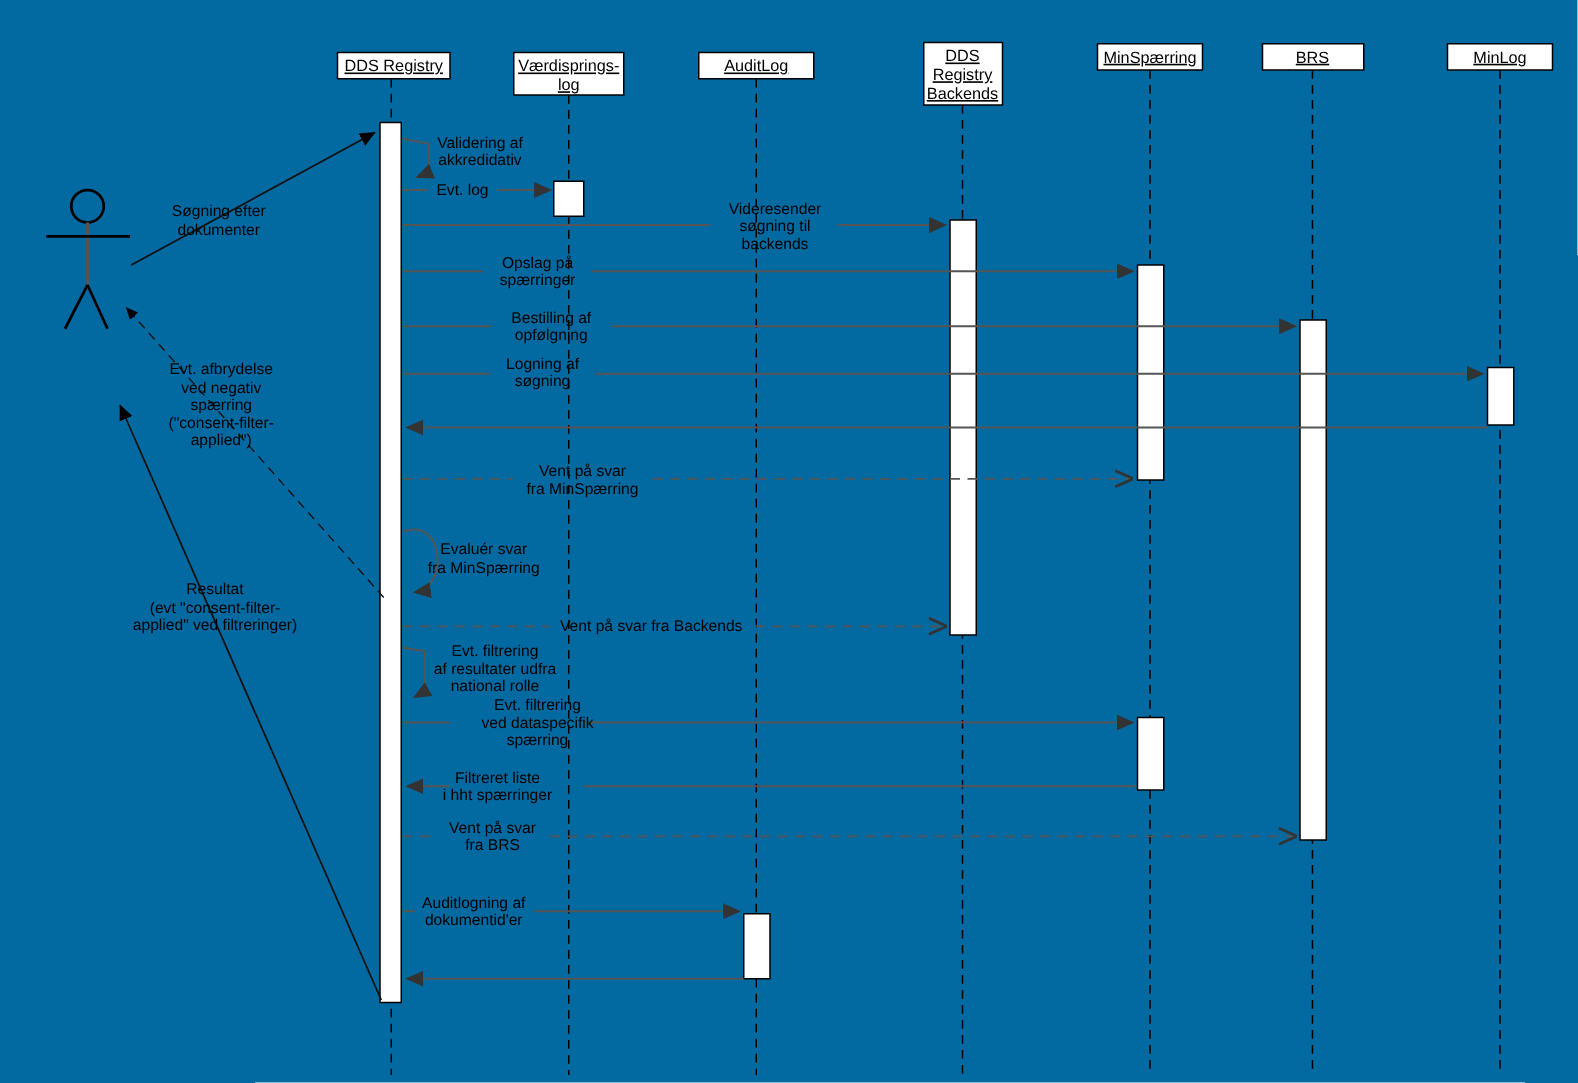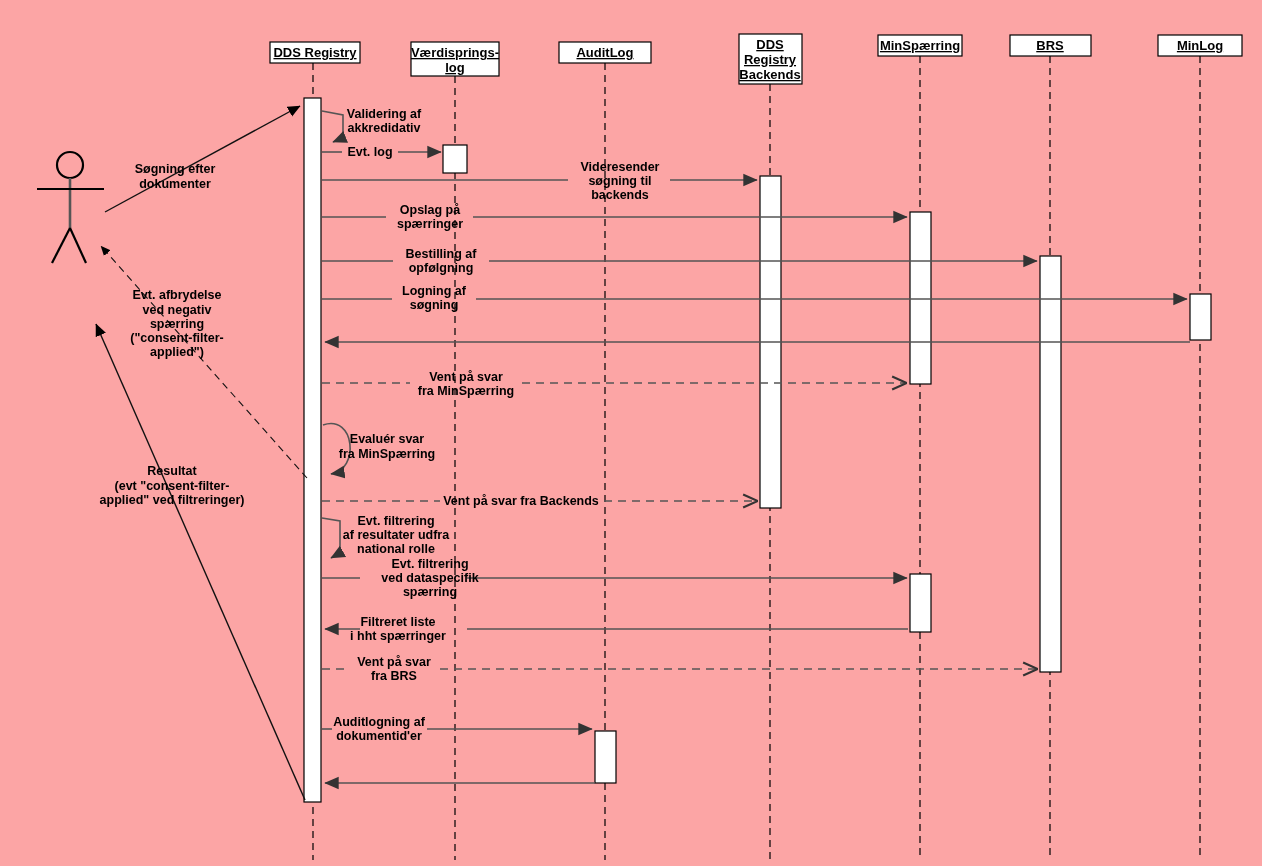--- a/index.html
+++ b/index.html
@@ -7,23 +7,22 @@
     padding: 0;
     background: #ffffff;
   }
   body {
     font-family: "Liberation Sans", sans-serif;
   }
   #diagram-root {
     position: relative;
     width: 1262px;
     height: 866px;
-    background: #fca5a5;
+    background: #0369a1;
     overflow: hidden;
-    font-weight: bold;
   }
   svg.seq {
     position: absolute;
     top: 0;
     left: 0;
     width: 1262px;
     height: 866px;
   }
   text {
     font-family: "Liberation Sans", sans-serif;

